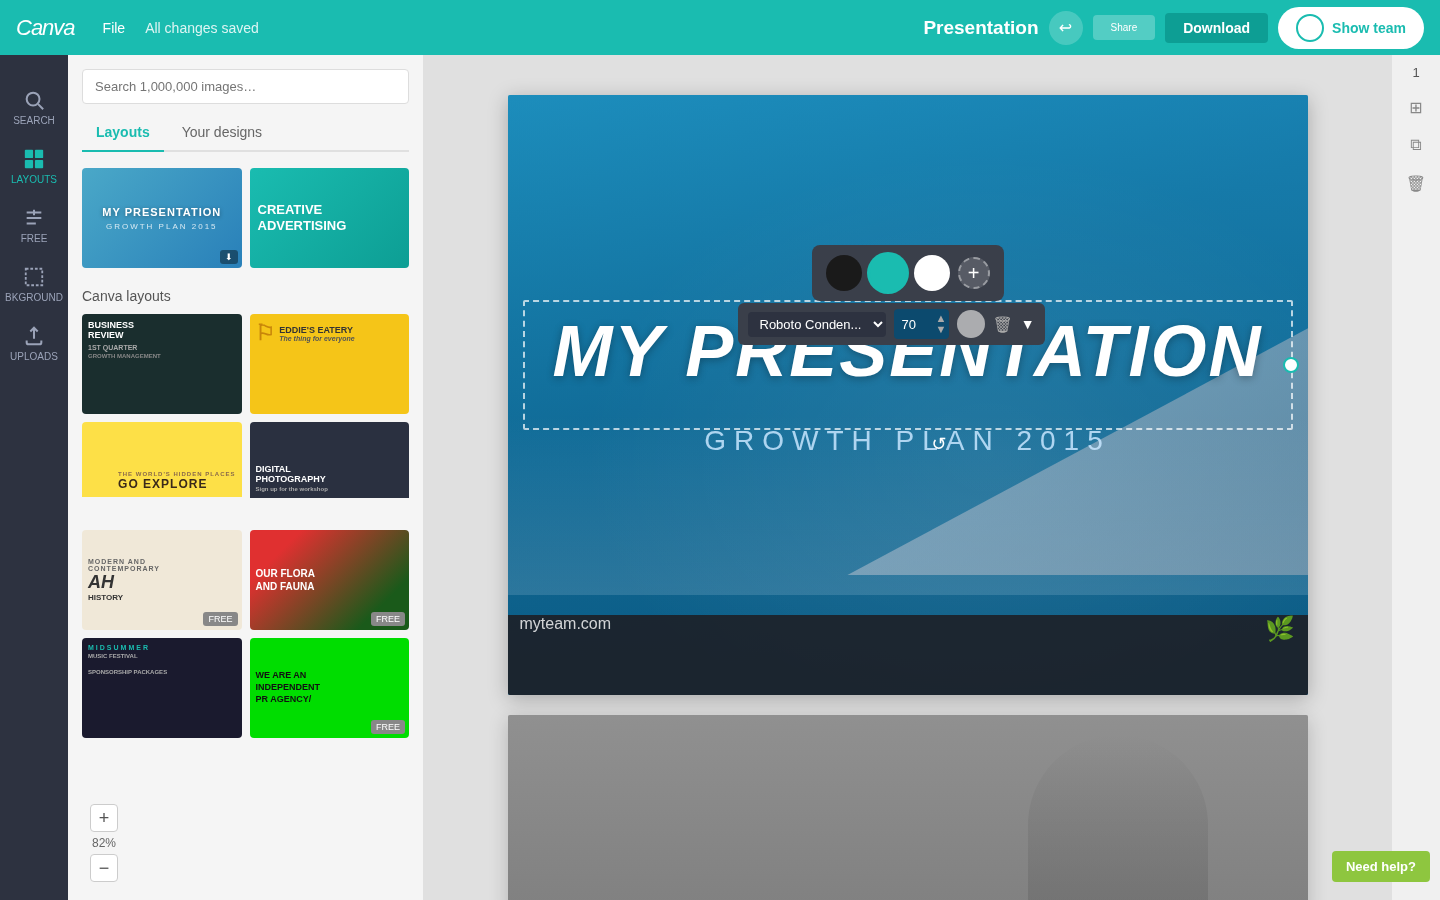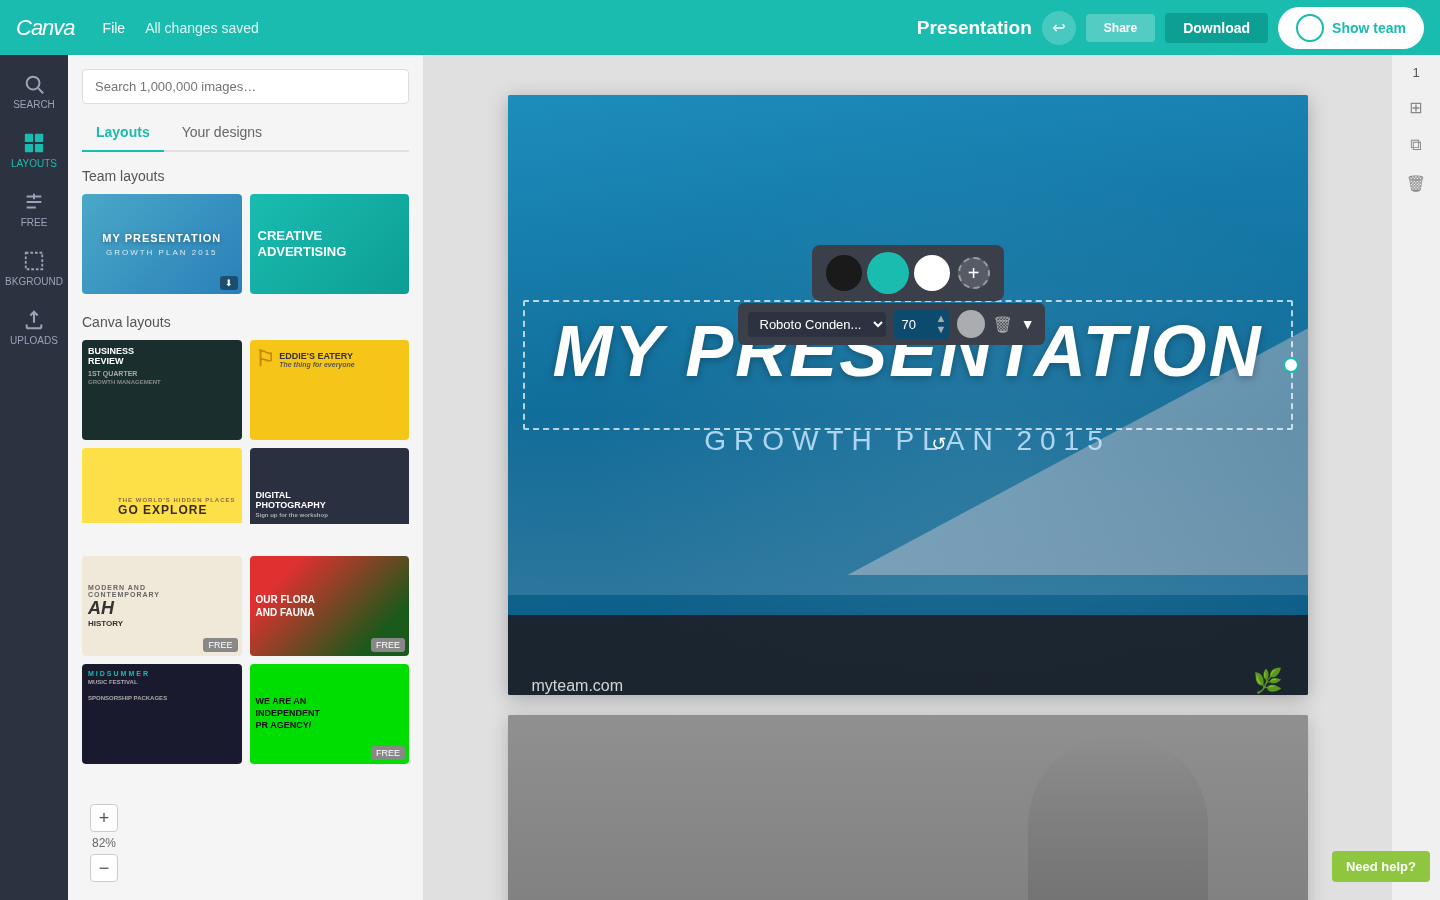--- a/index.html
+++ b/index.html
@@ -56,22 +56,22 @@
       color: white;
       font-size: 16px;
       cursor: pointer;
       display: flex; align-items: center; justify-content: center;
     }
     .nav-share-btn {
       background: rgba(255,255,255,0.25);
       border: none;
       border-radius: 4px;
       color: white;
-      font-size: 12px;
-      font-weight: 700;
+      font-size: 10px;
+      font-weight: 400;
       padding: 7px 18px;
       cursor: pointer;
     }
     .nav-download-btn {
       background: #0d9e94;
       border: none;
       border-radius: 4px;
       color: white;
       font-size: 14px;
       font-weight: 600;
@@ -102,21 +102,21 @@
     .left-sidebar {
       position: fixed;
       top: 55px;
       left: 0;
       width: 68px;
       height: calc(100vh - 55px);
       background: #2d3240;
       display: flex;
       flex-direction: column;
       align-items: center;
-      padding-top: 8px;
+      padding-top: 24px;
       gap: 2px;
       z-index: 90;
     }
     .sidebar-icon {
       width: 60px;
       display: flex;
       flex-direction: column;
       align-items: center;
       padding: 10px 0;
       color: #9ba3b8;
@@ -420,23 +420,23 @@
       font-size: 18px;
       color: white;
     }
     
     .slide-footer {
       position: absolute;
       bottom: 0; left: 0; right: 0;
       height: 80px;
       background: rgba(30,30,35,0.88);
       display: flex;
-      align-items: flex-end;
+      align-items: flex-start;
       justify-content: space-between;
-      padding: 0 24px;
+      padding: 0 12px;
     }
     .footer-url {
       color: rgba(255,255,255,0.8);
       font-size: 16px;
     }
     .footer-logo {
       color: white;
       font-size: 24px;
     }
 
@@ -679,21 +679,20 @@
     <span>UPLOADS</span>
   </div>
 </div>
 
 <div class="left-panel">
   <input class="search-box" type="text" placeholder="Search 1,000,000 images…" style="">
   <div class="tab-row">
     <div class="tab-item active">Layouts</div>
     <div class="tab-item">Your designs</div>
   </div>
-  <div class="section-title">Team layouts</div>
   <div class="layout-grid">
 
     <div class="layout-thumb">
       <div class="thumb-blue-presentation">
         <div style="font-size:11px;font-weight:900;letter-spacing:1px;color:white;text-shadow:0 1px 4px rgba(0,0,0,0.4);">MY PRESENTATION</div>
         <div style="font-size:8px;font-weight:300;color:rgba(255,255,255,0.8);letter-spacing:2px;margin-top:4px;">GROWTH PLAN 2015</div>
       </div>
       <span class="thumb-badge">⬇</span>
     </div>
 

